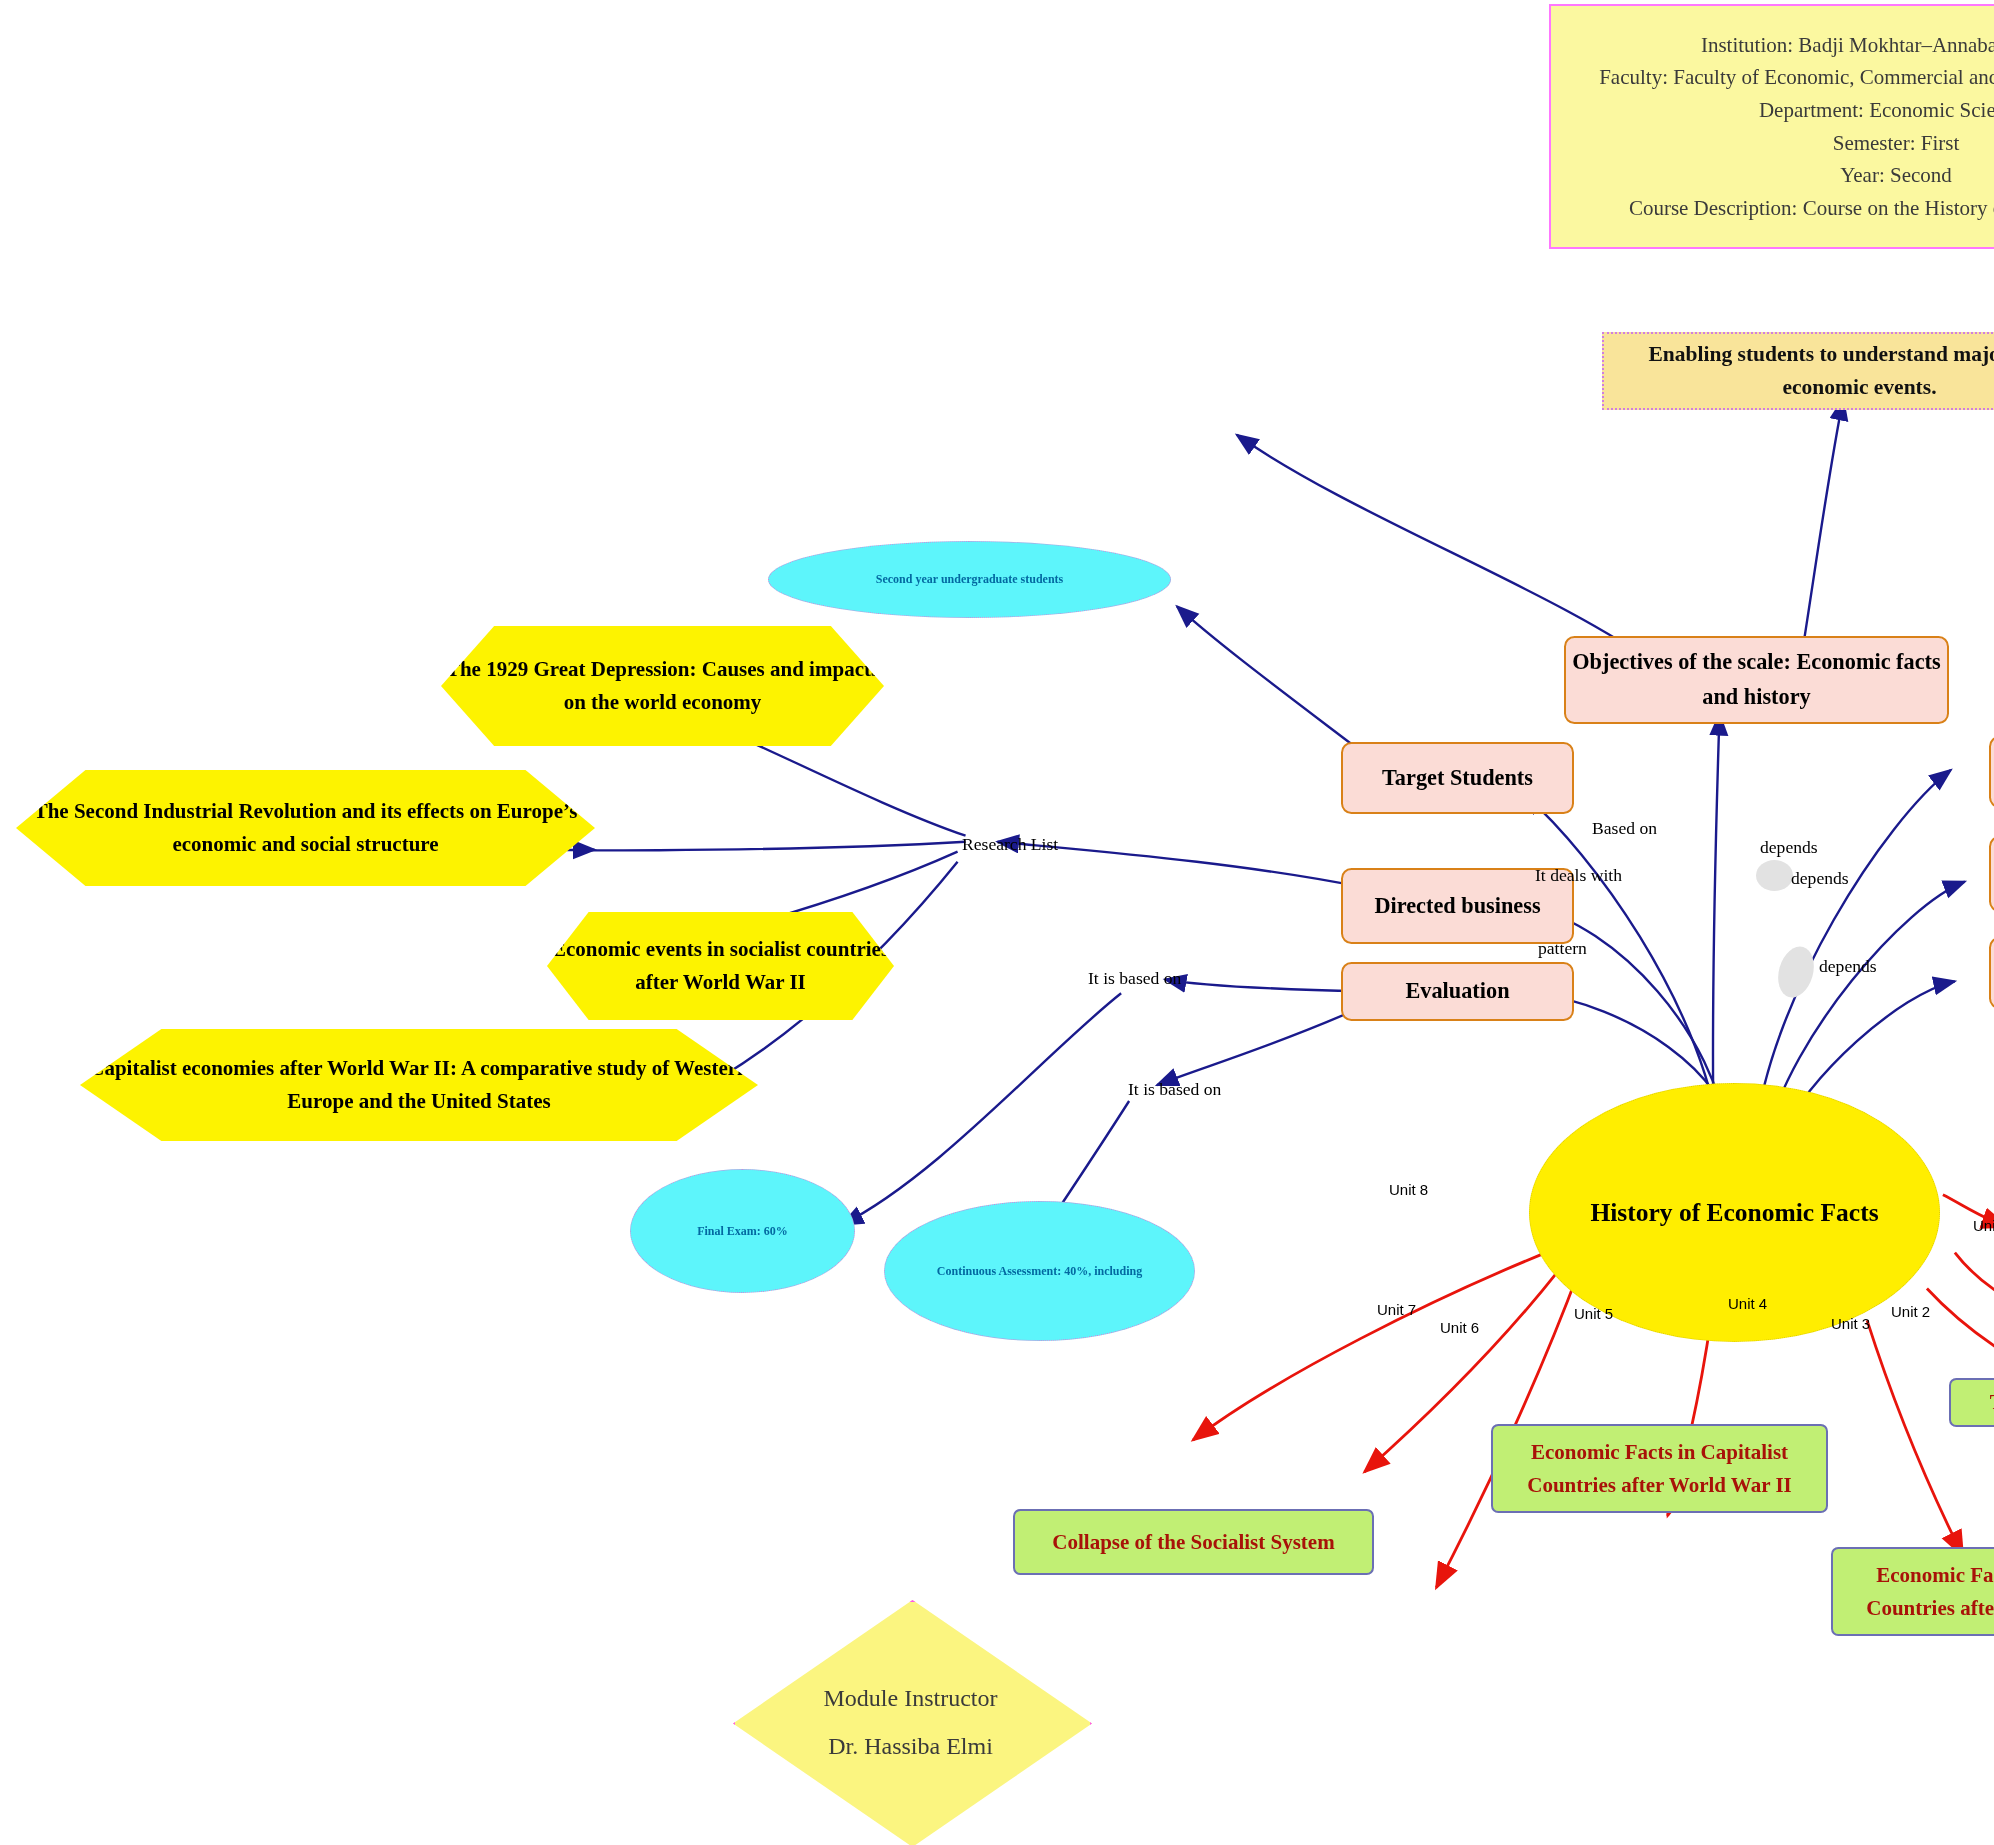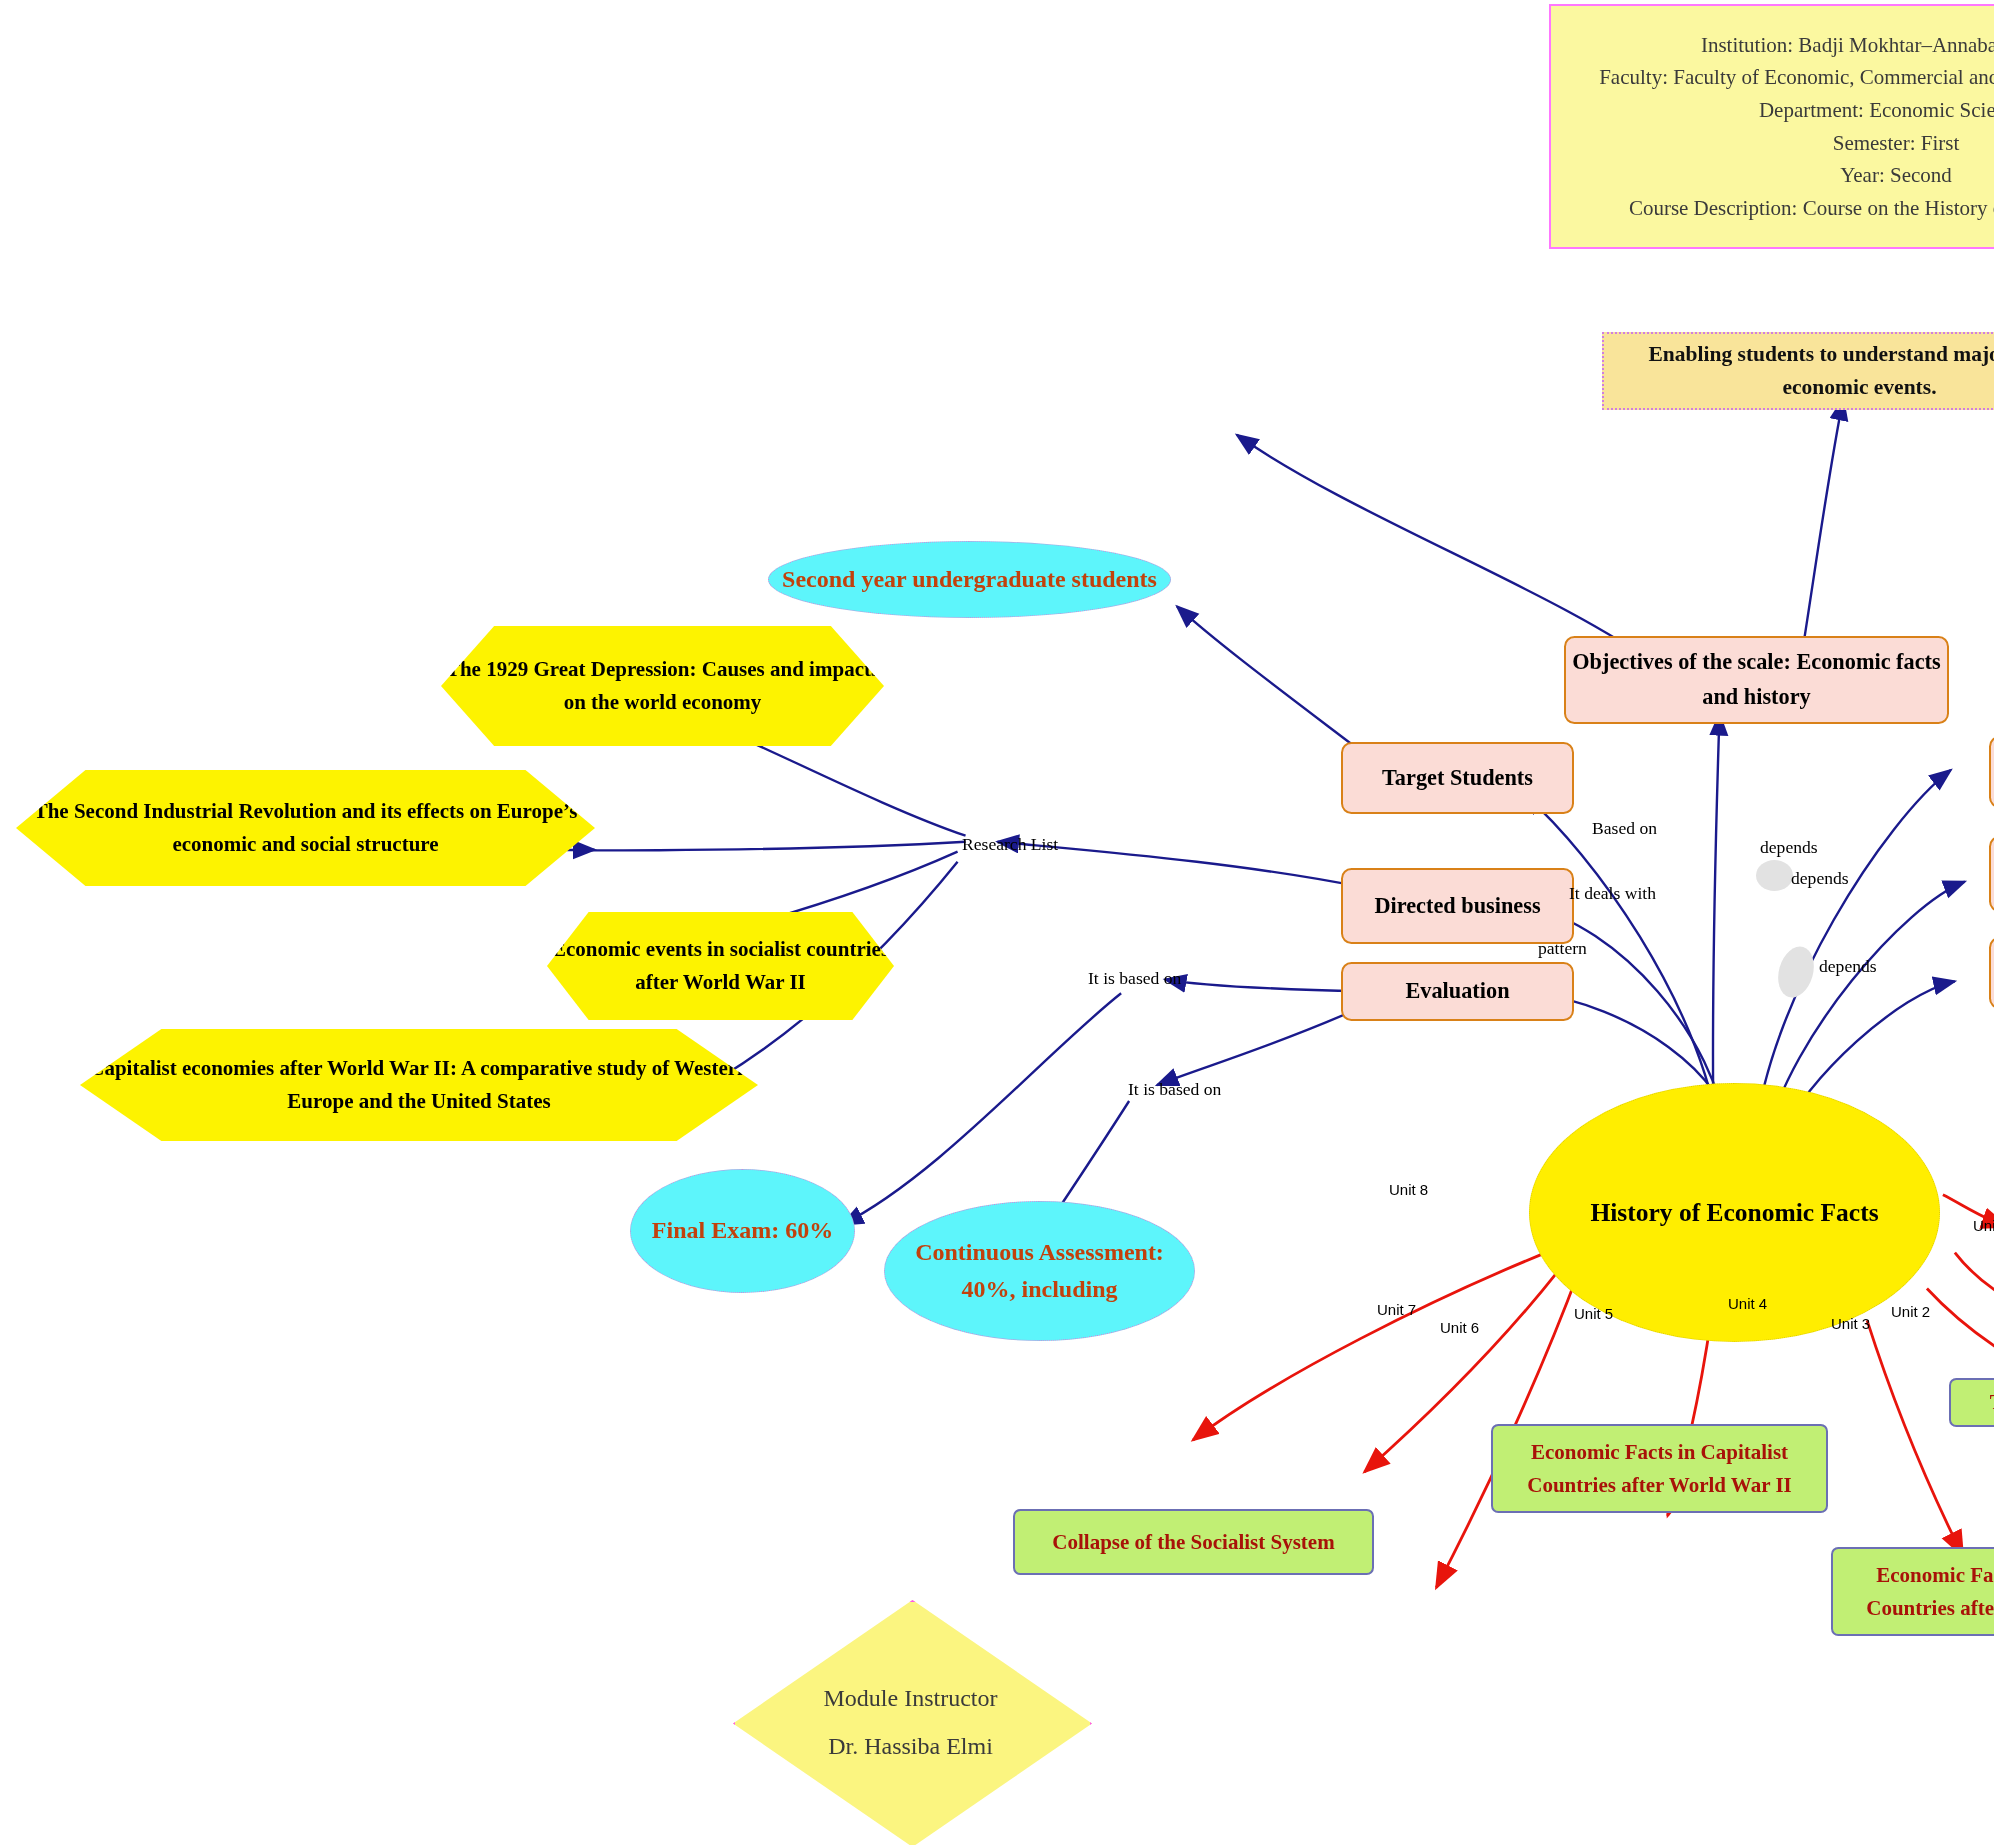--- a/index.html
+++ b/index.html
@@ -24,21 +24,21 @@
 
   
   .pinkbox{
     background:#fbdcd6;border:2.8px solid #d98118;border-radius:10.4px;
     color:#000;font-size:22.3px;font-weight:bold;line-height:1.7;margin-left:44px;
   }
 
   
   .ellipse{
     background:#5df5fb;border:1.6px dotted #d87fd8;border-radius:50%;
-    color:#c2410c;font-size:24px;font-weight:bold;line-height:2.1;
+    color:#0369a1;font-size:12px;font-weight:bold;line-height:2.1;
   }
 
   
   .hexyellow{
     background:#fdf300;color:#000;font-size:21px;font-weight:bold;line-height:1.85;
     clip-path:polygon(12% 0%, 88% 0%, 100% 50%, 88% 100%, 12% 100%, 0% 50%);
   }
 
   
   .greenbox{
@@ -242,21 +242,21 @@
     <div class="diamond-text">
       <div>
         <div>Module Instructor</div>
         <div>Dr. Hassiba Elmi</div>
       </div>
     </div>
   </div>
 
   <div class="elabel serifbig" style="left:962px;top:834px;">Research List</div>
   <div class="elabel serifbig" style="left:1592px;top:818px;">Based on</div>
-  <div class="elabel serifbig" style="left:1535px;top:883px;margin-left:34px;">It deals with</div>
+  <div class="elabel serifbig" style="left:1535px;top:865px;">It deals with</div>
   <div class="elabel serifbig" style="left:1538px;top:938px;">pattern</div>
   <div class="elabel serifbig" style="left:1088px;top:968px;">It is based on</div>
   <div class="elabel serifbig" style="left:1128px;top:1079px;">It is based on</div>
 
   <div class="elabel serifbig" style="left:1760px;top:837px;">depends</div>
   <div class="elabel serifbig" style="left:1791px;top:868px;">depends</div>
   <div class="elabel serifbig" style="left:1819px;top:956px;">depends</div>
 
   <div class="elabel sans" style="left:1973px;top:1217px;">Unit 1</div>
   <div class="elabel sans" style="left:1891px;top:1303px;">Unit 2</div>

